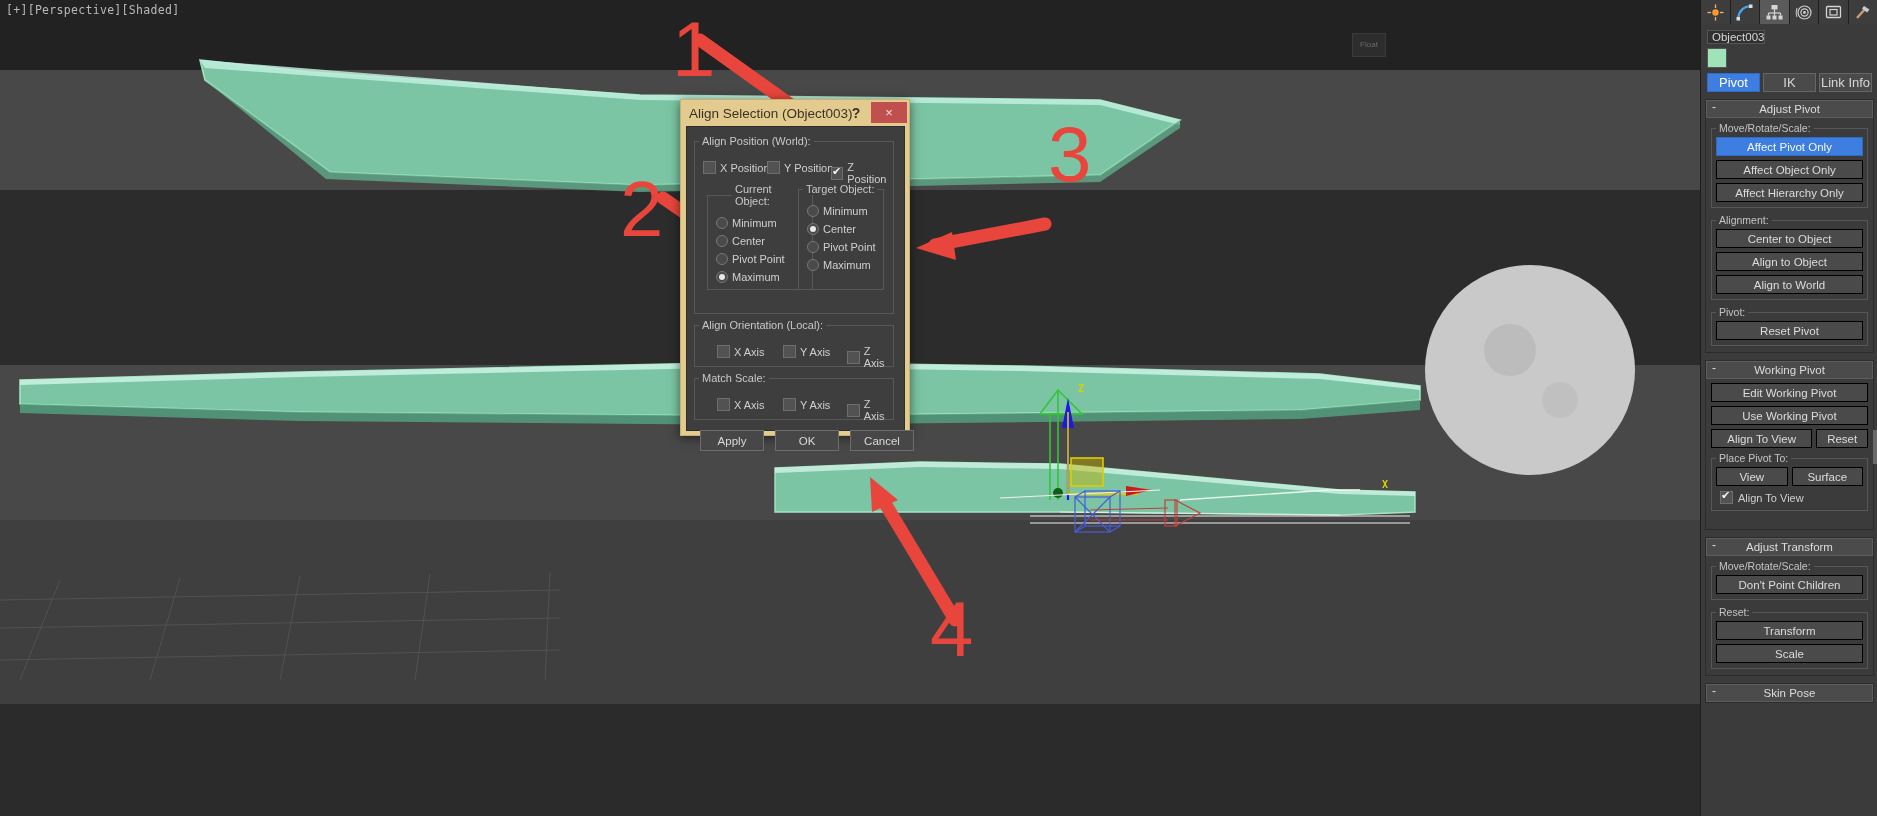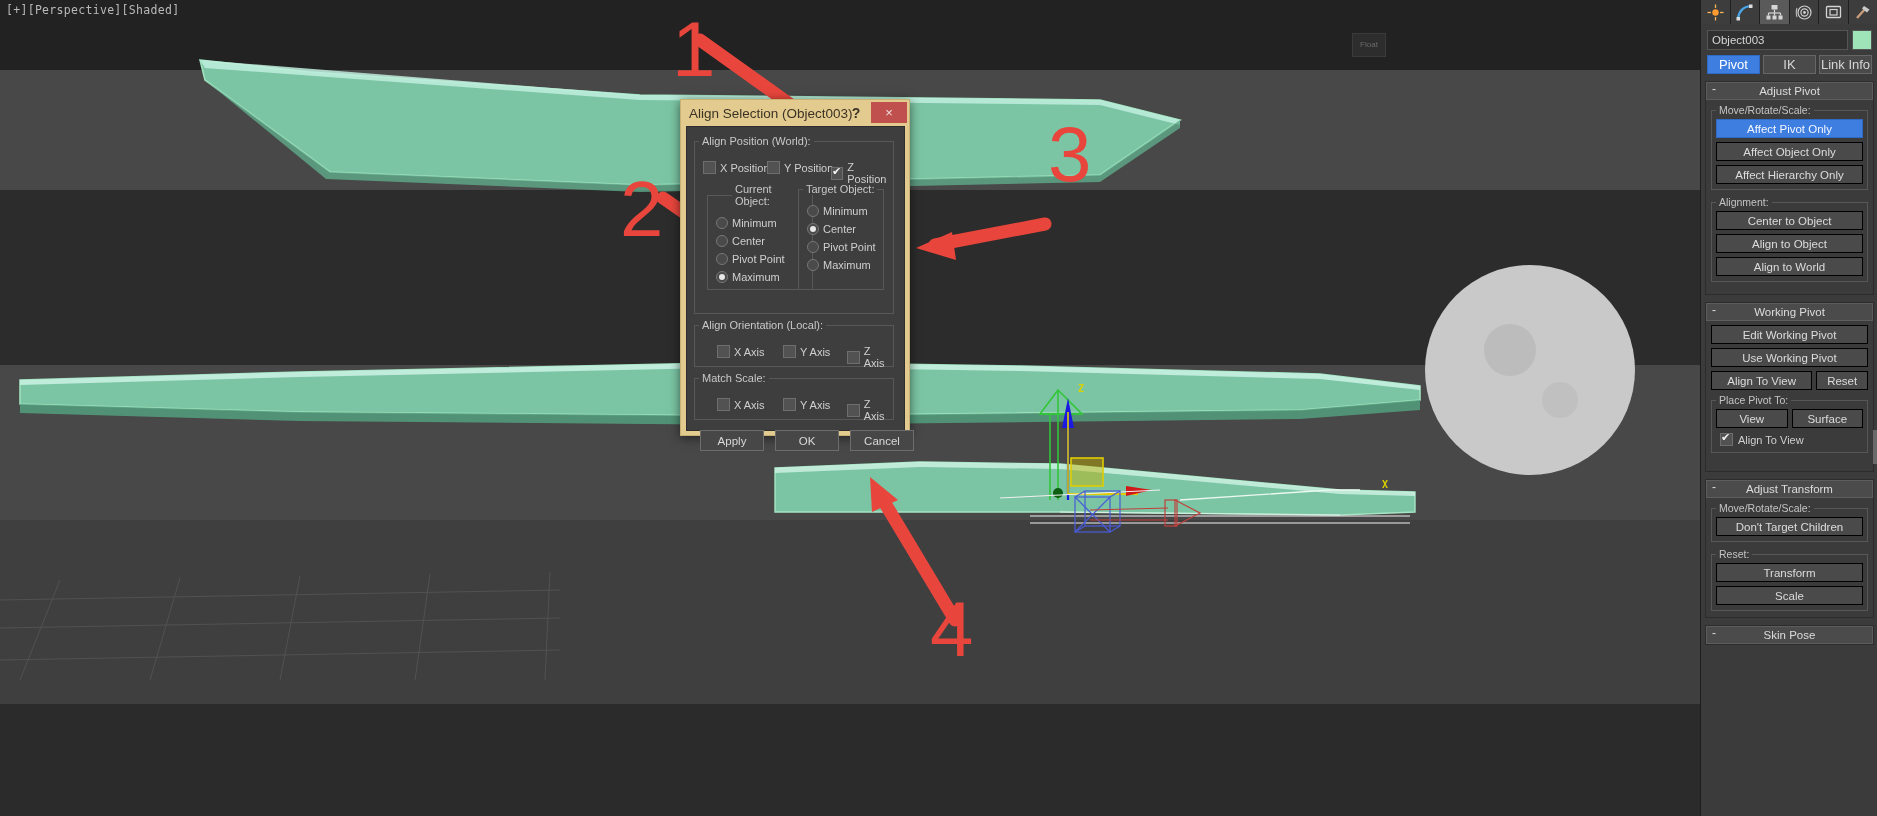--- a/index.html
+++ b/index.html
@@ -43,21 +43,21 @@
   .rbox.on::after{content:"";position:absolute;left:2px;top:2px;width:6px;height:6px;border-radius:50%;background:#e8e8e8;}
 
   .dbtn{position:absolute;background:#474747;border:1px solid #6d6d6d;color:#d9d9d9;font-size:11.5px;
         display:flex;align-items:center;justify-content:center;}
 
   
   .cmdpanel{position:absolute;left:1700px;top:0;width:177px;height:816px;background:#3b3b3b;border-left:1px solid #1e1e1e;}
   .cp-icons{display:flex;height:24px;background:#2d2d2d;}
   .cp-ico{width:29.5px;height:24px;border-right:1px solid #1f1f1f;display:flex;align-items:center;justify-content:center;background:#3d3d3d;}
   .cp-ico.active{background:#5a5a5a;}
-  .namerow{display:flex;align-items:flex-end;margin:6px 6px 0 6px;gap:4px;}
+  .namerow{display:flex;align-items:flex-start;margin:6px 6px 0 6px;gap:4px;flex-direction:column;}
   .namefield{flex:1;height:18px;background:#303030;border:1px solid #555;color:#d6d6d6;font-size:11.5px;display:flex;align-items:center;padding-left:4px;}
   .swatch{width:18px;height:18px;background:#9fe3b8;border:1px solid #555;}
   .tabrow{display:flex;margin:5px 6px 0 6px;gap:3px;}
   .ptab{flex:1;height:17px;background:#4a4a4a;border:1px solid #666;color:#d6d6d6;font-size:13px;display:flex;align-items:center;justify-content:center;}
   .ptab.active{background:#3d7ee0;color:#fff;border-color:#2f6ac4;}
 
   .roll{margin:7px 4px 0 4px;border:1px solid #2c2c2c;background:#3b3b3b;}
   .rollhdr{height:16px;background:#4b4b4b;border:1px solid #5d5d5d;color:#dcdcdc;font-size:11.5px;
            display:flex;align-items:center;justify-content:center;position:relative;}
   .rollhdr .minus{position:absolute;left:5px;top:-1px;font-size:12px;color:#dcdcdc;}
@@ -387,20 +387,24 @@
           <div class="pbtn hl">Affect Pivot Only</div>
           <div class="pbtn">Affect Object Only</div>
           <div class="pbtn">Affect Hierarchy Only</div>
         </fieldset>
         <fieldset class="sub">
           <legend>Alignment:</legend>
           <div class="pbtn">Center to Object</div>
           <div class="pbtn">Align to Object</div>
           <div class="pbtn">Align to World</div>
         </fieldset>
+        <fieldset class="sub" style="margin-bottom:0;">
+          <legend>Pivot:</legend>
+          <div class="pbtn">Reset Pivot</div>
+        </fieldset>
       </div>
     </div>
 
     <div class="roll">
       <div class="rollhdr">
         <span class="minus">-</span>
         <span>Working Pivot</span>
       </div>
       <div class="rollbody">
         <div class="pbtn">Edit Working Pivot</div>
@@ -424,21 +428,21 @@
     </div>
 
     <div class="roll">
       <div class="rollhdr">
         <span class="minus">-</span>
         <span>Adjust Transform</span>
       </div>
       <div class="rollbody">
         <fieldset class="sub">
           <legend>Move/Rotate/Scale:</legend>
-          <div class="pbtn">Don't Target Children</div>
+          <div class="pbtn">Don't Point Children</div>
         </fieldset>
         <fieldset class="sub" style="margin-bottom:0;">
           <legend>Reset:</legend>
           <div class="pbtn">Transform</div>
           <div class="pbtn">Scale</div>
         </fieldset>
       </div>
     </div>
 
     <div class="roll">

